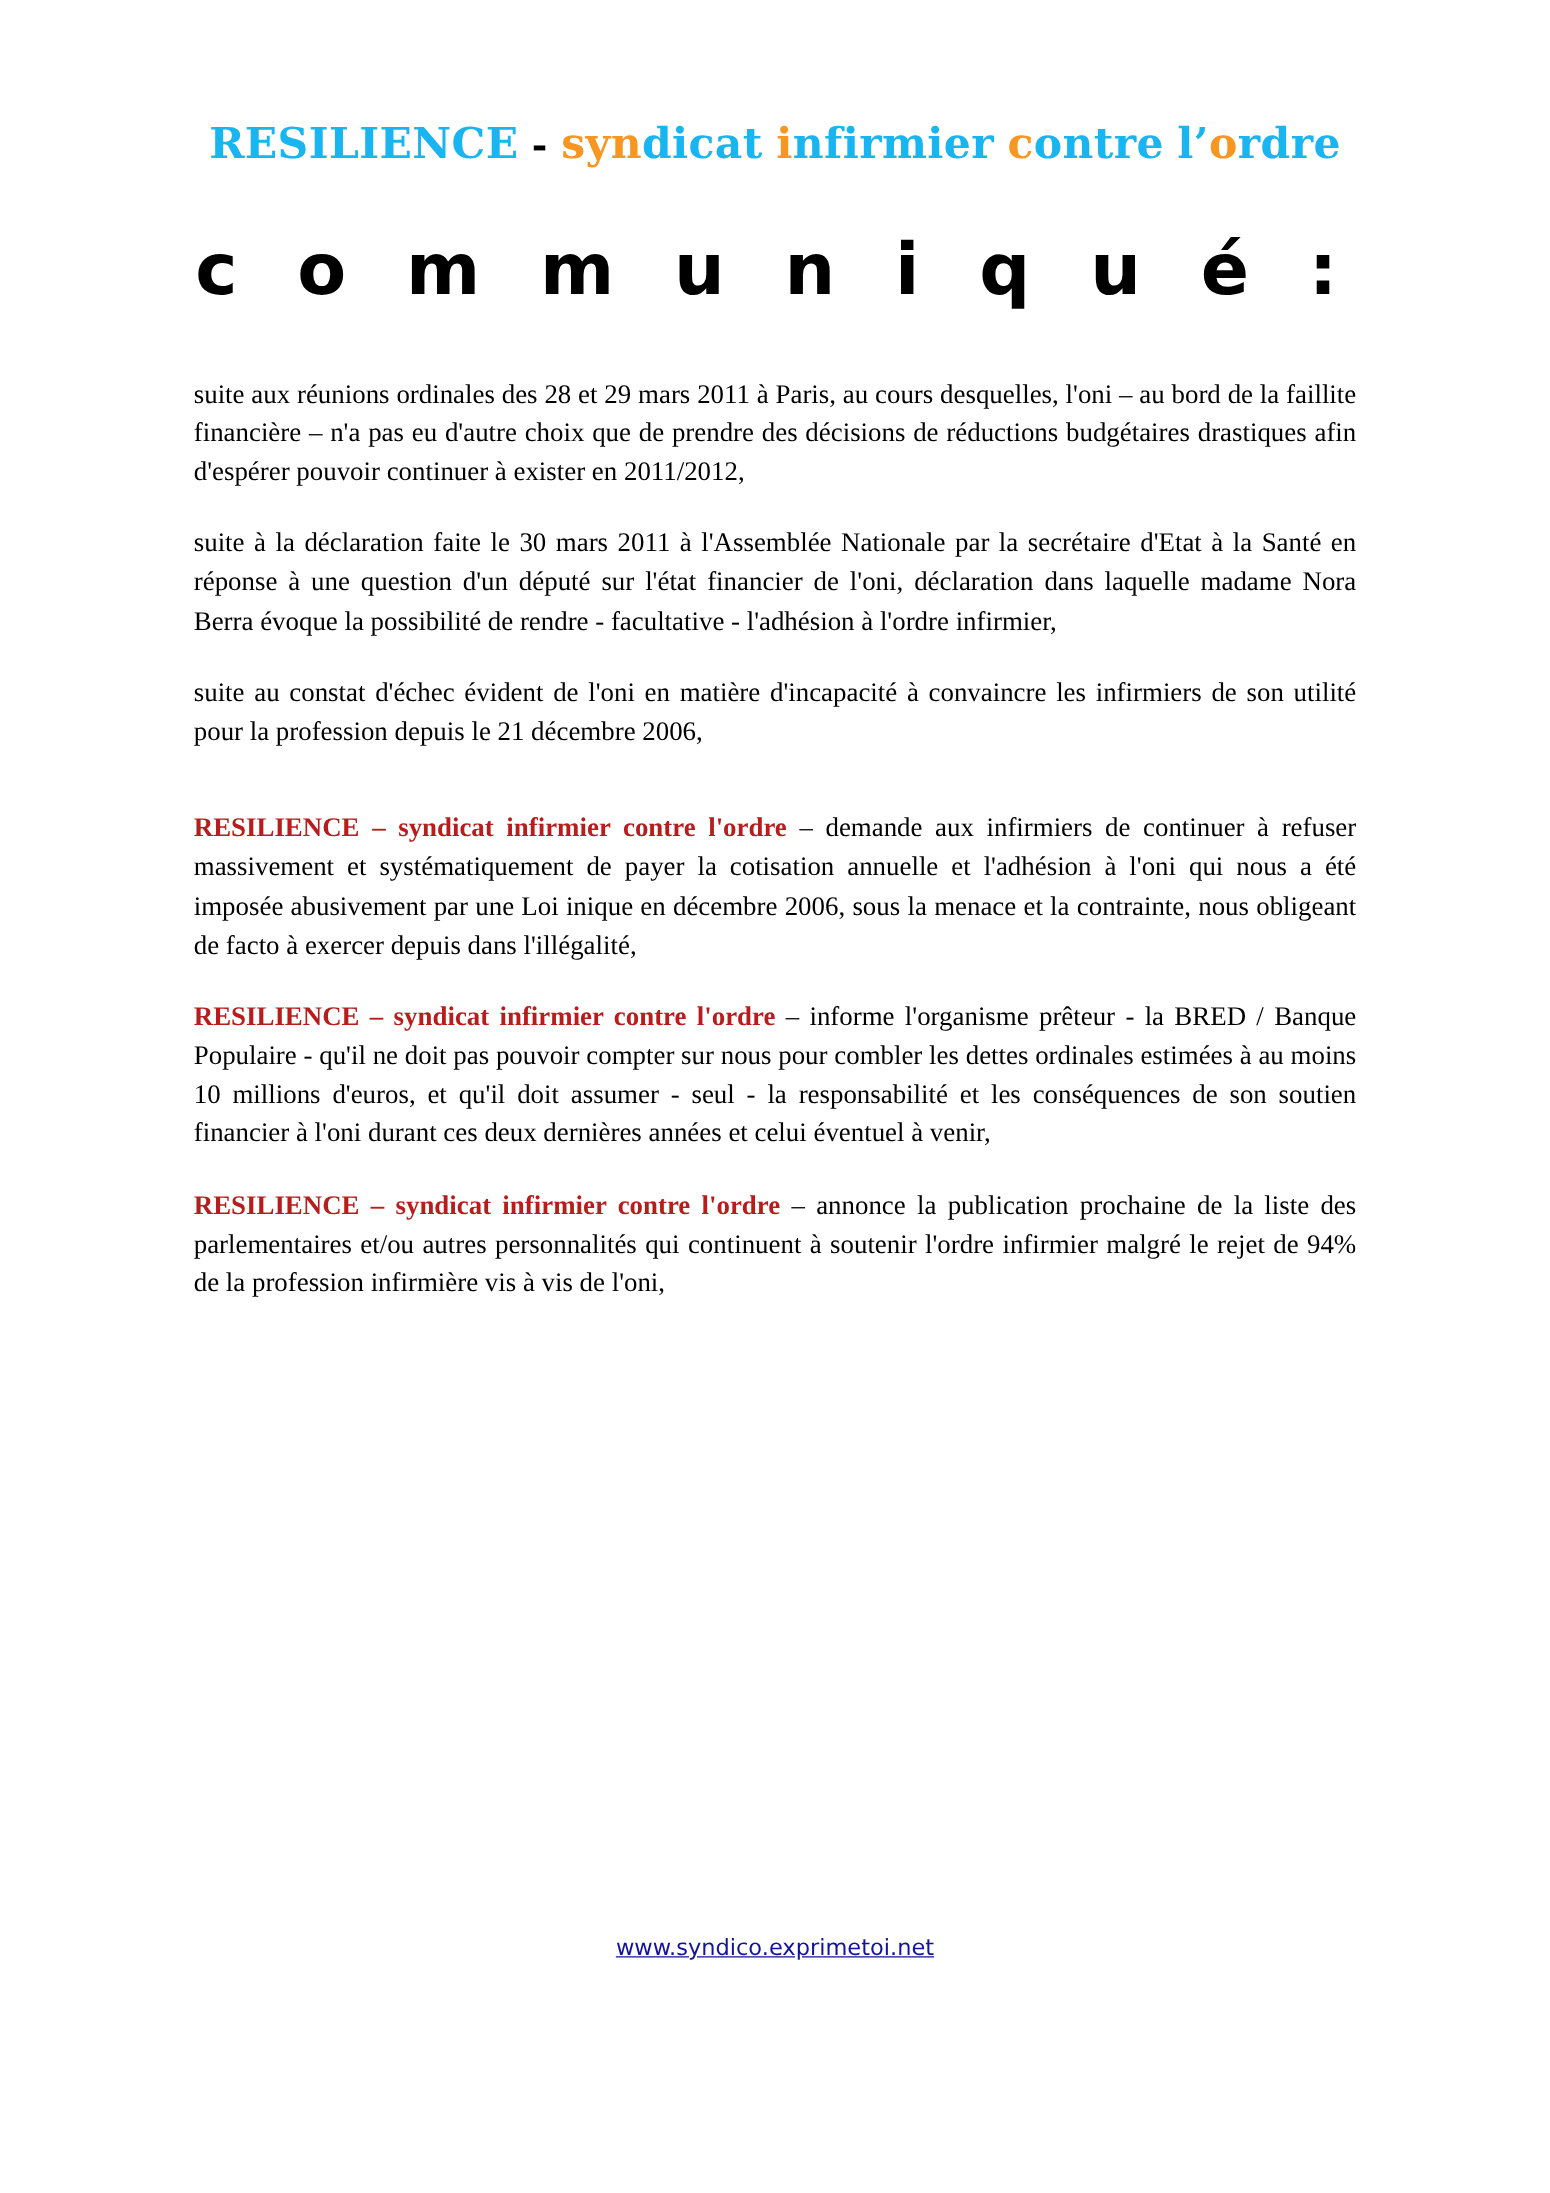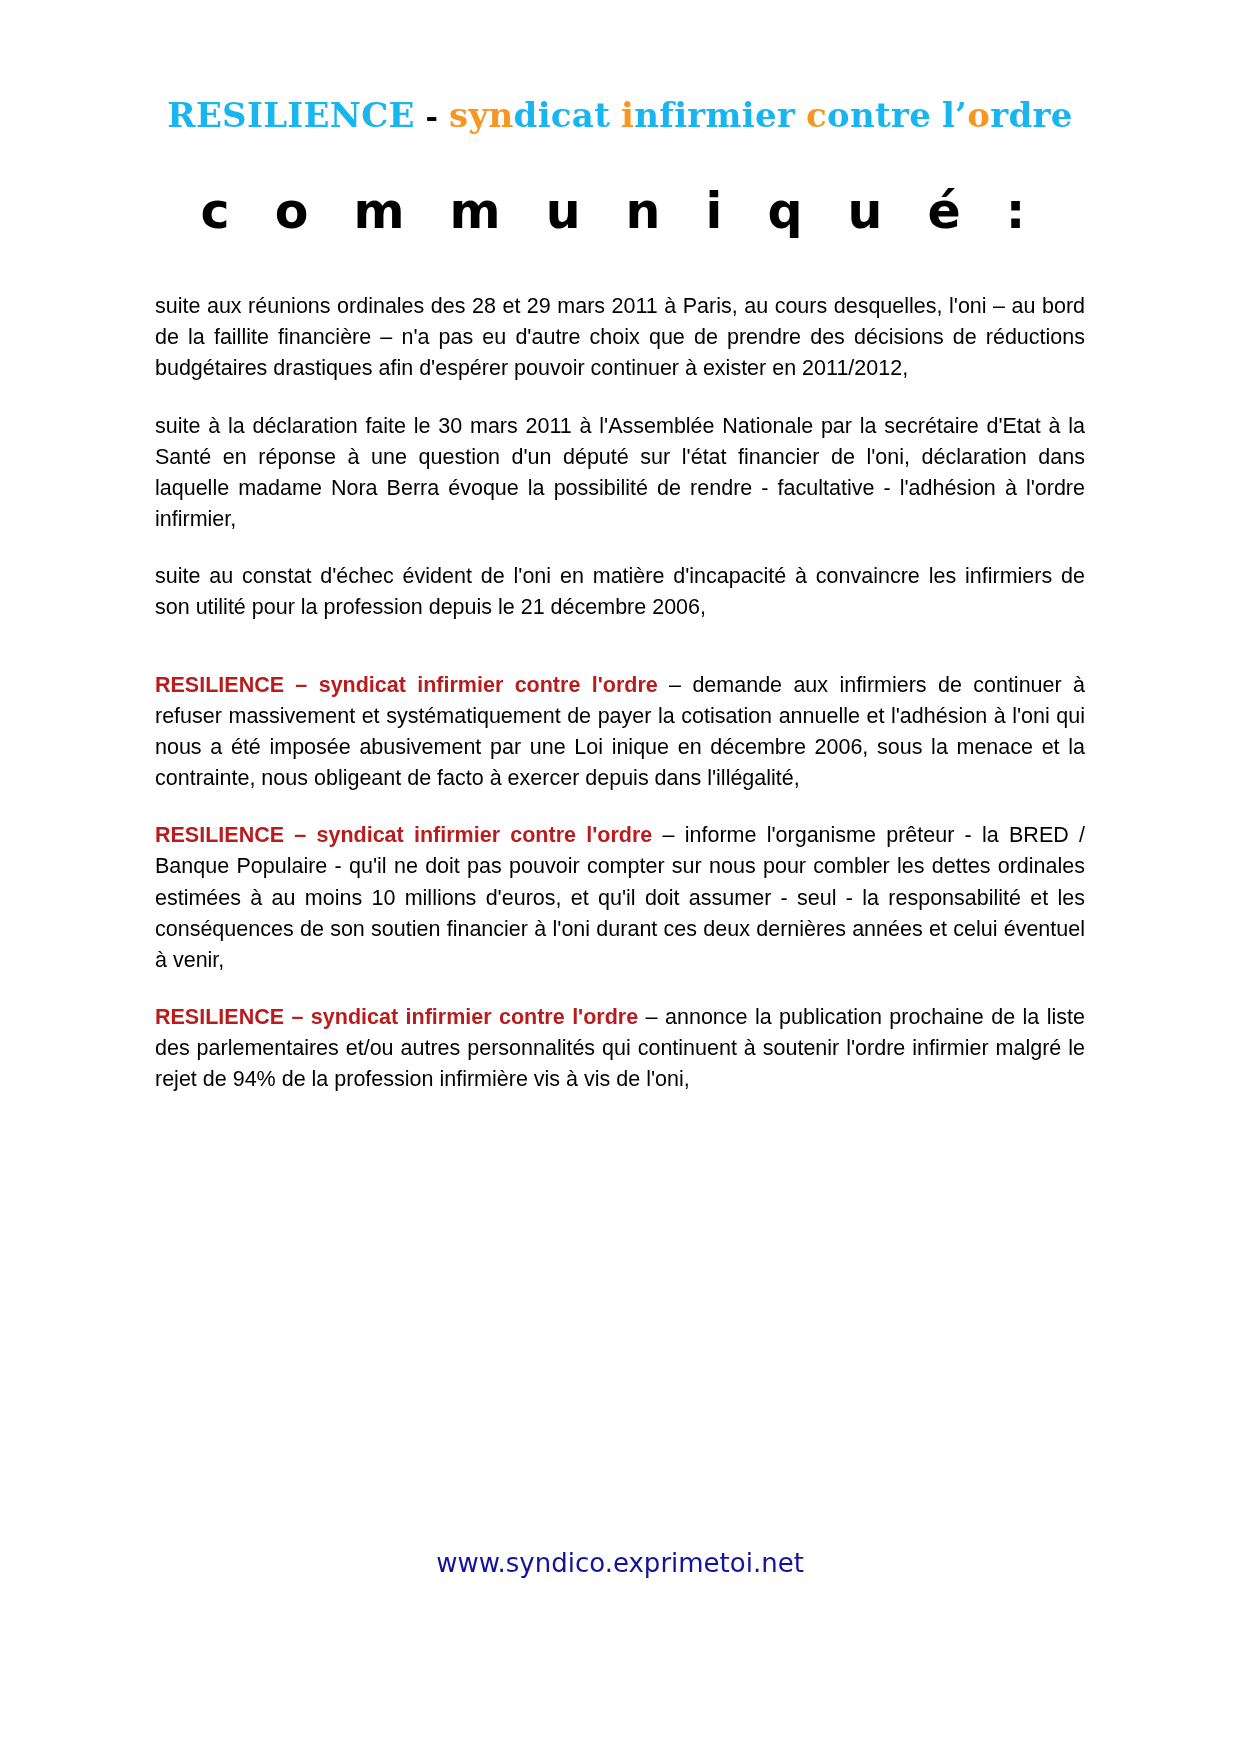--- a/index.html
+++ b/index.html
@@ -38,21 +38,21 @@
   .masthead .m-cyan   { color: #19b5f0; }
   .masthead .m-orange { color: #f79620; }
   .masthead .m-dash   { color: #000000; font-size: 30px; }
 
   
   .title-communique {
     text-align: center;
     margin-top: 50px;
     font-family: "DejaVu Sans", sans-serif;
     font-weight: bold;
-    font-size: 49px;
+    font-size: 57px;
     letter-spacing: 14px;
     color: #000000;
     line-height: 1.1;
   }
 
   
   .title-sub {
     text-align: center;
     margin-top: 36px;
     font-family: "DejaVu Serif", serif;
@@ -63,21 +63,21 @@
   }
 
   
   .body-wrap {
     margin: 0 auto;
     width: 930px;
     padding-top: 52px;
   }
   p.para {
     margin: 0 0 26px 0;
-    font-family: Liberation Sans, sans-serif;
+    font-family: Liberation Serif, serif;
     font-size: 21.5px;
     line-height: 1.45;
     text-align: justify;
     color: #000000;
   }
   p.para.gap-before { margin-top: 46px; }
 
   .hl {
     color: #b91c1c;
     font-weight: bold;
@@ -86,22 +86,23 @@
   
   .footer {
     position: absolute;
     left: 0;
     right: 0;
     top: 1548px;
     text-align: center;
   }
   .footer a, .footer .link {
     font-family: "DejaVu Sans", sans-serif;
-    font-size: 26px;
+    font-size: 18px;
     color: #13139c;
+    text-decoration: underline;
     cursor: pointer;
     text-align: right;
   }
 </style>
 </head>
 <body>
 
 <div class="page">
 
   <div class="masthead">

